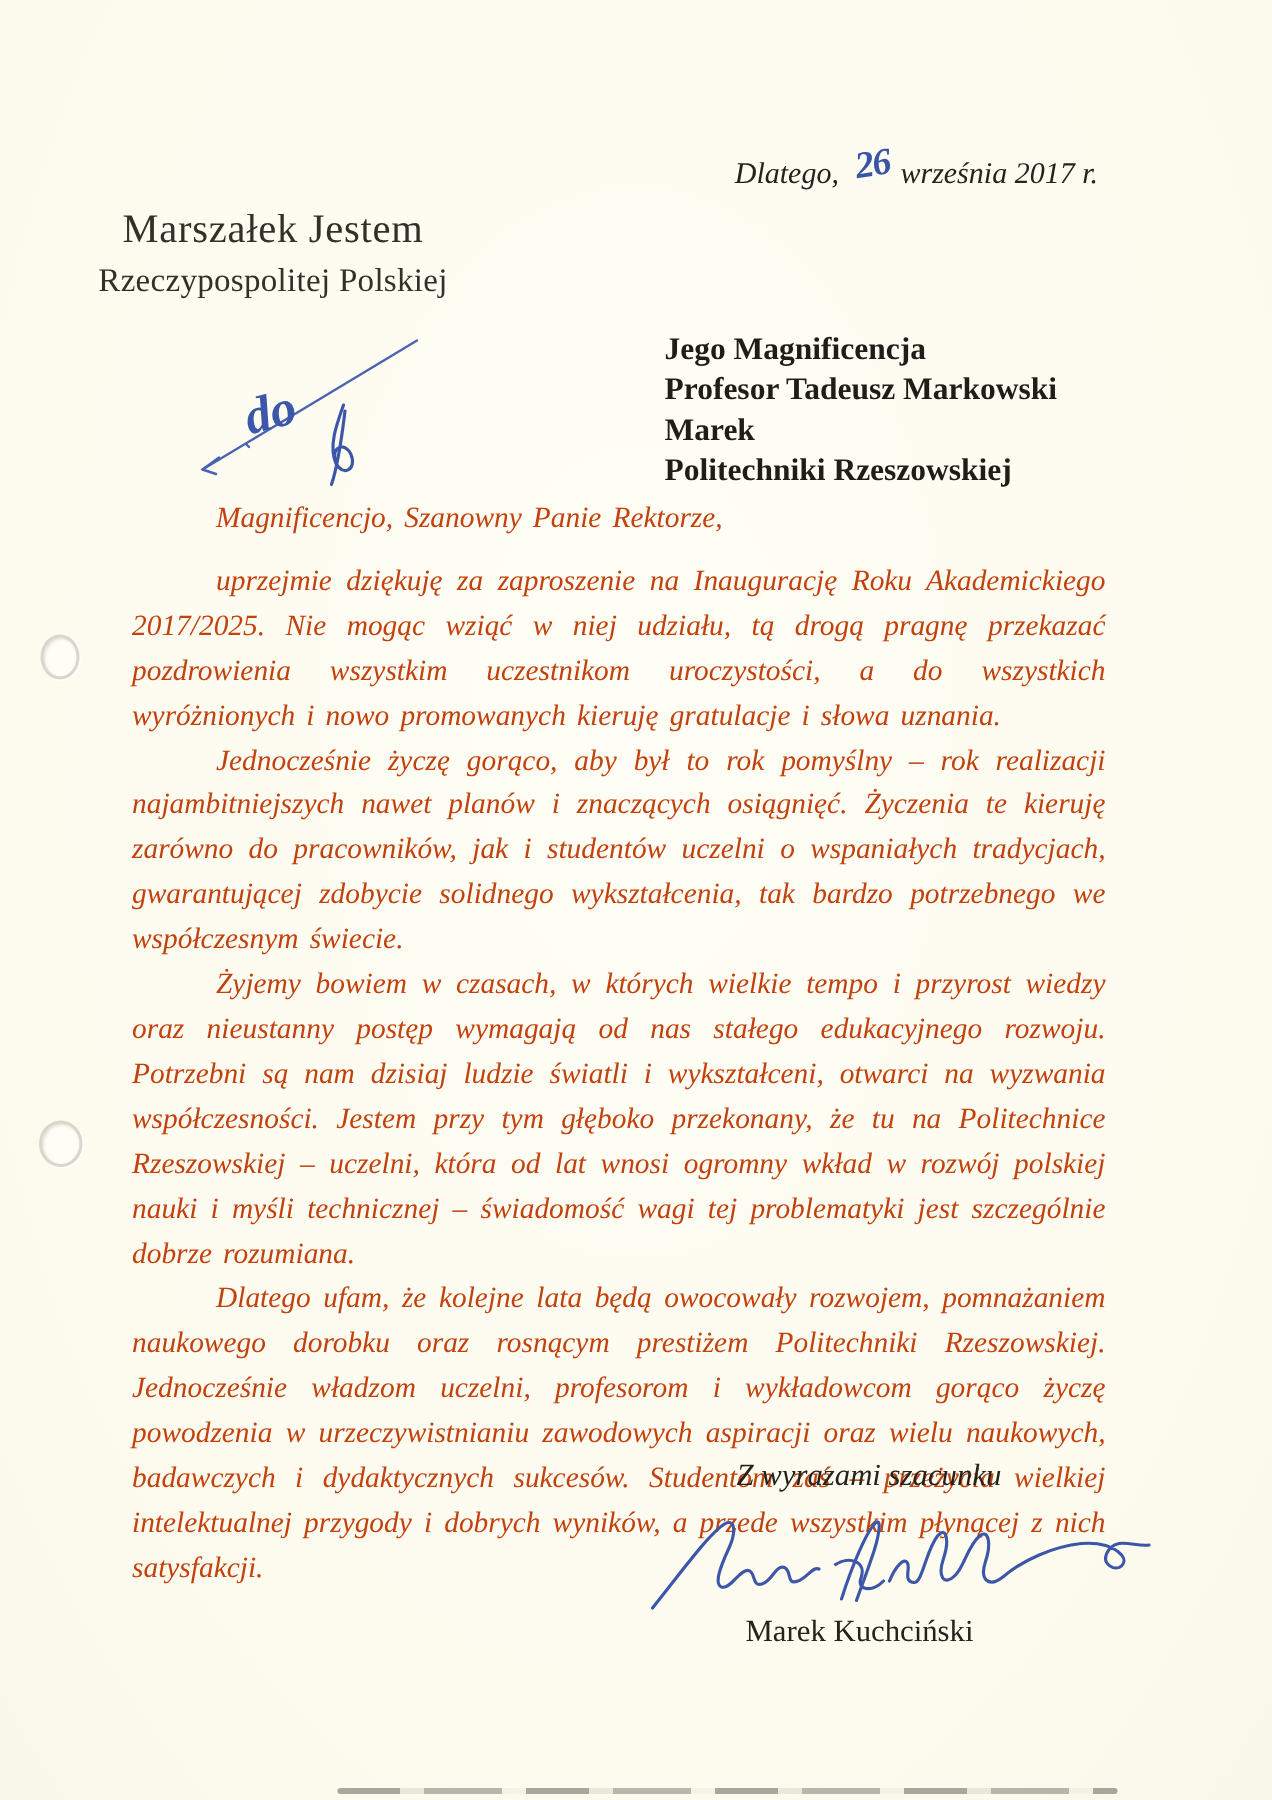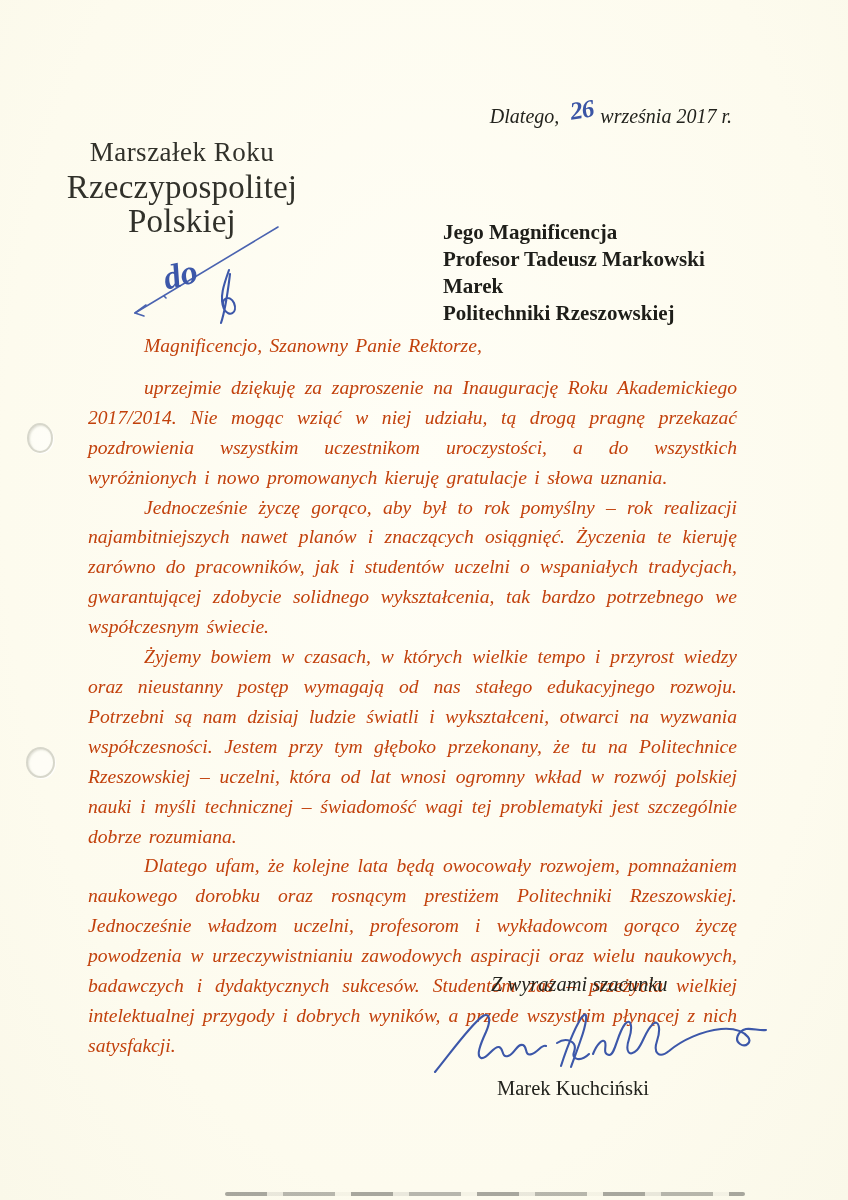--- a/index.html
+++ b/index.html
@@ -30,21 +30,21 @@
     margin: 0 1px 0 7px;
     letter-spacing: -1px;
   }
 
   
   .letterhead {
     position: absolute; top: 134px; left: 58px; width: 248px;
     text-align: center; color: #31312a;
   }
   .letterhead .lh1 { font-size: 27px; line-height: 36px; letter-spacing: 0.5px; }
-  .letterhead .lh2 { font-size: 33px; line-height: 34px; letter-spacing: 0.2px; }
+  .letterhead .lh2 { font-size: 22px; line-height: 34px; letter-spacing: 0.2px; }
 
   
   .annotation-svg { position: absolute; left: 120px; top: 220px; }
   .ink { stroke: #3c57a9; fill: none; stroke-width: 2.1; stroke-linecap: round; stroke-linejoin: round; }
   .ink-thin { stroke: #4a63b0; fill: none; stroke-width: 1.6; stroke-linecap: round; }
   .hand-text {
     font-family: "Liberation Serif", serif;
     font-style: italic; font-weight: 600;
     font-size: 34px; fill: #3c57a9;
   }
@@ -103,42 +103,42 @@
 
 <div class="page">
 
   <div class="dateline">
     <span>Dlatego,</span>
     <span class="hand-day">26</span>
     <span>września 2017 r.</span>
   </div>
 
   <div class="letterhead">
-    <div class="lh1">Marszałek Roku</div>
+    <div class="lh1">Marszałek Jestem</div>
     <div class="lh2">Rzeczypospolitej Polskiej</div>
   </div>
 
   <svg class="annotation-svg" width="168" height="110" viewBox="0 0 168 110">
     <path class="ink-thin" d="M158,7 L15,93"></path>
     <path class="ink-thin" d="M15,93 L26,85 M15,93 L24,96"></path>
     <path class="ink-thin" d="M44,76 l2,2"></path>
     <text class="hand-text" x="44" y="66" transform="rotate(-14 60 58)">do</text>
     <path class="ink" d="M109,50 C104,64 99,78 104,89 C109,98 118,93 114,83 C110,74 100,78 104,88 M110,54 C108,70 106,88 101,103"></path>
   </svg>
 
   <div class="recipient">
     <div>Jego Magnificencja</div>
     <div>Profesor Tadeusz Markowski</div>
     <div>Marek</div>
     <div>Politechniki Rzeszowskiej</div>
   </div>
 
   <div class="body-text">
     <p class="salutation">Magnificencjo, Szanowny Panie Rektorze,</p>
-    <p>uprzejmie dziękuję za zaproszenie na Inaugurację Roku Akademickiego 2017/2014. Nie mogąc wziąć w niej udziału, tą drogą pragnę przekazać pozdrowienia wszystkim uczestnikom uroczystości, a do wszystkich wyróżnionych i nowo promowanych kieruję gratulacje i słowa uznania.</p>
+    <p>uprzejmie dziękuję za zaproszenie na Inaugurację Roku Akademickiego 2017/2025. Nie mogąc wziąć w niej udziału, tą drogą pragnę przekazać pozdrowienia wszystkim uczestnikom uroczystości, a do wszystkich wyróżnionych i nowo promowanych kieruję gratulacje i słowa uznania.</p>
     <p>Jednocześnie życzę gorąco, aby był to rok pomyślny – rok realizacji najambitniejszych nawet planów i znaczących osiągnięć. Życzenia te kieruję zarówno do pracowników, jak i studentów uczelni o wspaniałych tradycjach, gwarantującej zdobycie solidnego wykształcenia, tak bardzo potrzebnego we współczesnym świecie.</p>
     <p>Żyjemy bowiem w czasach, w których wielkie tempo i przyrost wiedzy oraz nieustanny postęp wymagają od nas stałego edukacyjnego rozwoju. Potrzebni są nam dzisiaj ludzie światli i wykształceni, otwarci na wyzwania współczesności. Jestem przy tym głęboko przekonany, że tu na Politechnice Rzeszowskiej – uczelni, która od lat wnosi ogromny wkład w rozwój polskiej nauki i myśli technicznej – świadomość wagi tej problematyki jest szczególnie dobrze rozumiana.</p>
     <p>Dlatego ufam, że kolejne lata będą owocowały rozwojem, pomnażaniem naukowego dorobku oraz rosnącym prestiżem Politechniki Rzeszowskiej. Jednocześnie władzom uczelni, profesorom i wykładowcom gorąco życzę powodzenia w urzeczywistnianiu zawodowych aspiracji oraz wielu naukowych, badawczych i dydaktycznych sukcesów. Studentom zaś – przeżycia wielkiej intelektualnej przygody i dobrych wyników, a przede wszystkim płynącej z nich satysfakcji.</p>
   </div>
 
   <div class="valediction">Z wyrazami szacunku</div>
 
   <svg class="signature-svg" width="342" height="78" viewBox="0 0 342 78">
     <path class="ink" d="M5,71 C22,50 42,22 53,15 C60,11 61,20 56,31 C50,44 46,55 51,57 C57,59 63,45 69,46 C74,47 71,57 78,55 C85,53 87,42 93,44 C98,46 94,56 102,53 C108,51 112,43 116,45"></path>
     <path class="ink" d="M131,65 C138,43 148,19 154,14 C158,11 156,24 151,38 C147,50 143,60 141,66 M127,42 C136,36 148,40 144,51 C141,59 151,61 159,53"></path>

